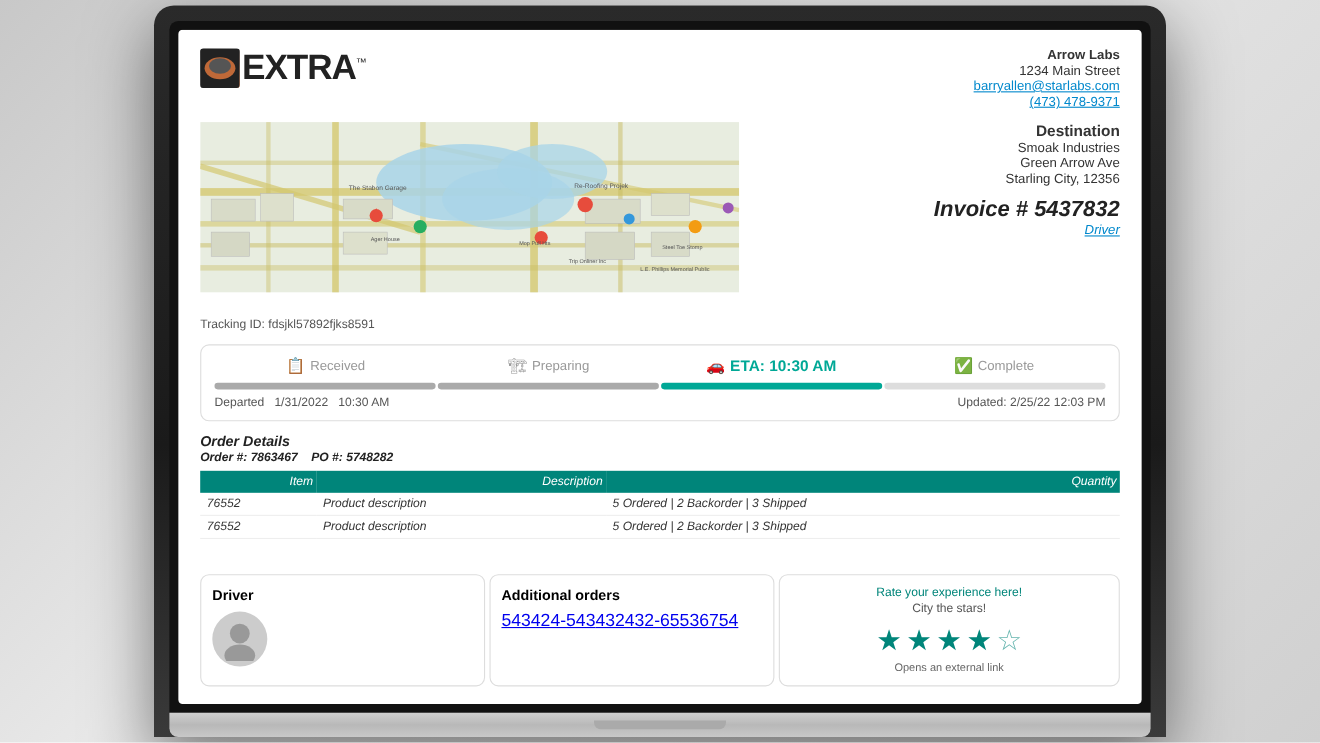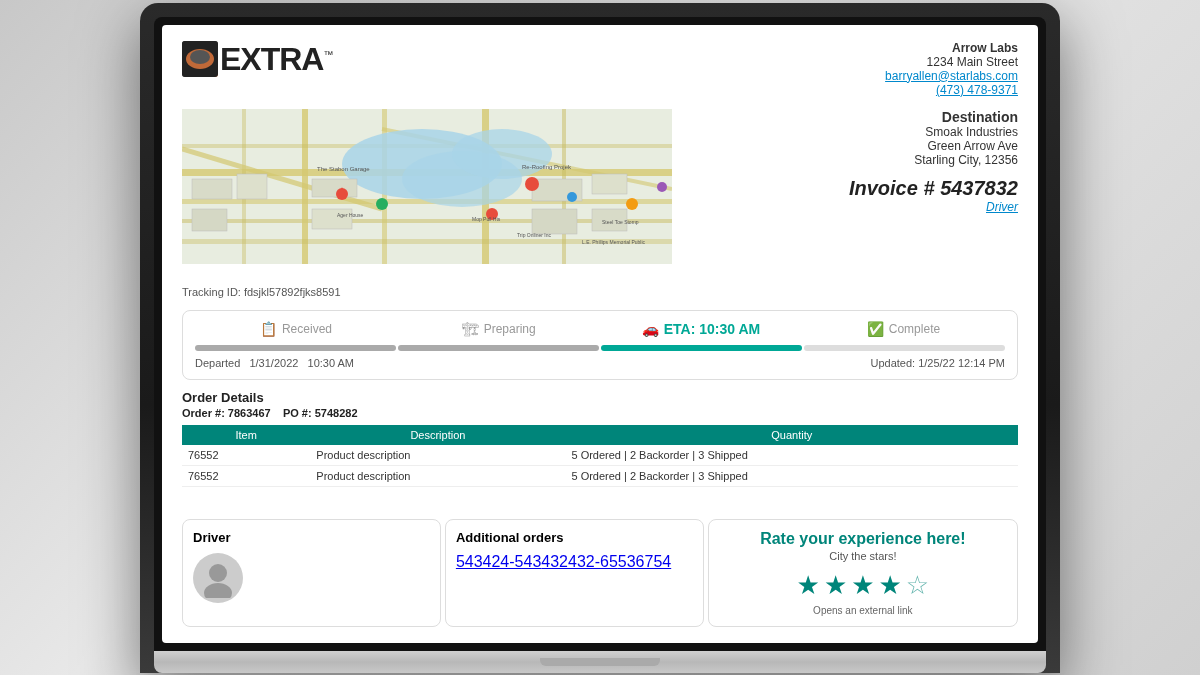--- a/index.html
+++ b/index.html
@@ -210,20 +210,21 @@
       display: flex;
       justify-content: space-between;
       font-size: 11px;
       color: #555;
       text-align: right;
     }
 
     
     .order-details {
       margin-bottom: 26px;
+      font-style: italic;
     }
 
     .order-details h3 {
       font-size: 13px;
       font-weight: bold;
       color: #222;
       margin-bottom: 2px;
     }
 
     .order-meta {
@@ -238,22 +239,22 @@
       border-collapse: collapse;
       font-size: 11px;
     }
 
     .order-table thead tr {
       background: #00857a;
       color: white;
     }
 
     .order-table thead th {
-      padding: 4px 16px;
-      text-align: center;
+      padding: 4px 3px;
+      text-align: right;
       font-weight: normal;
     }
 
     .order-table tbody tr {
       border-bottom: 1px solid #eee;
     }
 
     .order-table tbody td {
       padding: 4px 6px;
       color: #333;
@@ -295,22 +296,22 @@
     .rating-panel {
       border: 1px solid #ddd;
       border-radius: 8px;
       padding: 10px 12px;
       flex: 1.2;
       background: white;
       text-align: center;
     }
 
     .rating-panel h4 {
-      font-size: 16px;
-      font-weight: bold;
+      font-size: 11px;
+      font-weight: normal;
       color: #00857a;
       margin-bottom: 2px;
     }
 
     .rating-panel .subtitle {
       font-size: 11px;
       color: #555;
       margin-bottom: 8px;
     }
 
@@ -469,21 +470,21 @@
             <div class="progress-segment progress-pending"></div>
           </div>
           <div class="status-dates">
             <span>
               <span>Departed</span>
               &nbsp;
               <span>1/31/2022</span>
               &nbsp;
               <span>10:30 AM</span>
             </span>
-            <span>Updated: 1/25/22 12:14 PM</span>
+            <span>Updated: 2/25/22 12:03 PM</span>
           </div>
         </div>
 
         <div class="order-details">
           <h3>Order Details</h3>
           <div class="order-meta">
             <span>Order #: 7863467</span>
             &nbsp;&nbsp;
             <span>PO #: 5748282</span>
           </div>

